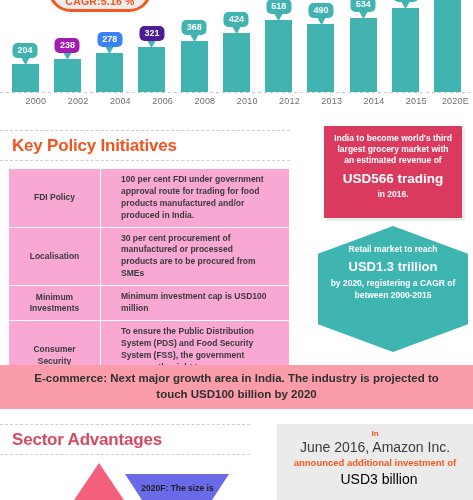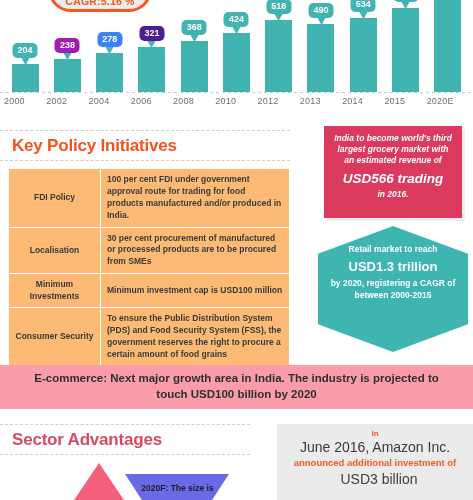--- a/index.html
+++ b/index.html
@@ -59,21 +59,21 @@
   #axis{
     position:absolute; left:0; right:0; bottom:25px; height:1px;
     background-image:linear-gradient(to right,#c9c9c9 0 3px,transparent 3px 6px);
     background-size:6px 1px; background-repeat:repeat-x;
   }
   #ticks{
     position:absolute; left:4px; right:4px; bottom:6px; height:16px;
     display:flex; justify-content:space-between;
   }
   #ticks div{
-    flex:1 1 0; text-align:left;
+    flex:1 1 0; text-align:right;
     font-size:9px; color:#6f6f6f; letter-spacing:.2px;
   }
 
   
   .sec-head{
     position:absolute; left:0;
     padding:5px 0 4px 12px;
     border-top:1px dashed #cfcfcf;
     border-bottom:1px dashed #cfcfcf;
   }
@@ -86,41 +86,40 @@
   #head-policy span{ color:#f4521e; }
   #head-sector{ top:424px; width:250px; }
   #head-sector span{ color:#d74a63; }
 
   
   #policy-table{
     position:absolute; left:8px; top:168px; width:282px;
     border-collapse:collapse;
   }
   #policy-table td{
-    background:#fdba74;
+    background:#f9a8d4;
     border:1px solid #ffffff;
     color:#3a3a3a;
     vertical-align:middle;
-    padding:5px 6px;
+    padding:5px 20px;
   }
   #policy-table td.k{
     width:92px; text-align:center; font-size:8.5px; font-weight:bold; line-height:1.35;
   }
   #policy-table td.v{
     font-size:8.5px; line-height:1.4; font-weight:bold; text-align:left;
   }
 
   
   #grocery-card{
     position:absolute; left:324px; top:126px; width:138px; height:92px;
     background:#d93a5e;
     box-shadow:3px 3px 0 rgba(0,0,0,.07);
     color:#fff; text-align:center;
     padding:7px 8px 0 8px;
-    font-style:italic;
   }
   #grocery-card .lead{ font-size:8.5px; font-weight:bold; line-height:1.3; }
   #grocery-card .big{ font-size:13.5px; font-weight:bold; margin-top:5px; }
   #grocery-card .sub{ font-size:8.5px; font-weight:bold; margin-top:3px; }
 
   
   #retail-hex{
     position:absolute; left:318px; top:226px; width:150px; height:126px;
     background:#3fb5b2;
     -webkit-clip-path: polygon(50% 0%, 100% 22%, 100% 78%, 50% 100%, 0% 78%, 0% 22%);
@@ -172,21 +171,21 @@
     font-size:14px; color:#3a3a3a;
     font-family:"Liberation Sans Narrow","Liberation Sans",sans-serif;
     margin-top:1px;
   }
   #amazon-card .a3{
     font-size:9.5px; font-weight:bold; color:#f4581e;
     font-family:"Liberation Sans Narrow","Liberation Sans",sans-serif;
     margin-top:2px;
   }
   #amazon-card .a4{
-    font-size:14px; color:#404040;
+    font-size:14px; color:#000000;
     font-family:"Liberation Sans Narrow","Liberation Sans",sans-serif;
     margin-top:3px;
     margin-left:8px;
   }
 </style>
 </head>
 <body>
 
 <div id="cagr-badge">
   <span>CAGR:5.16 %</span>

